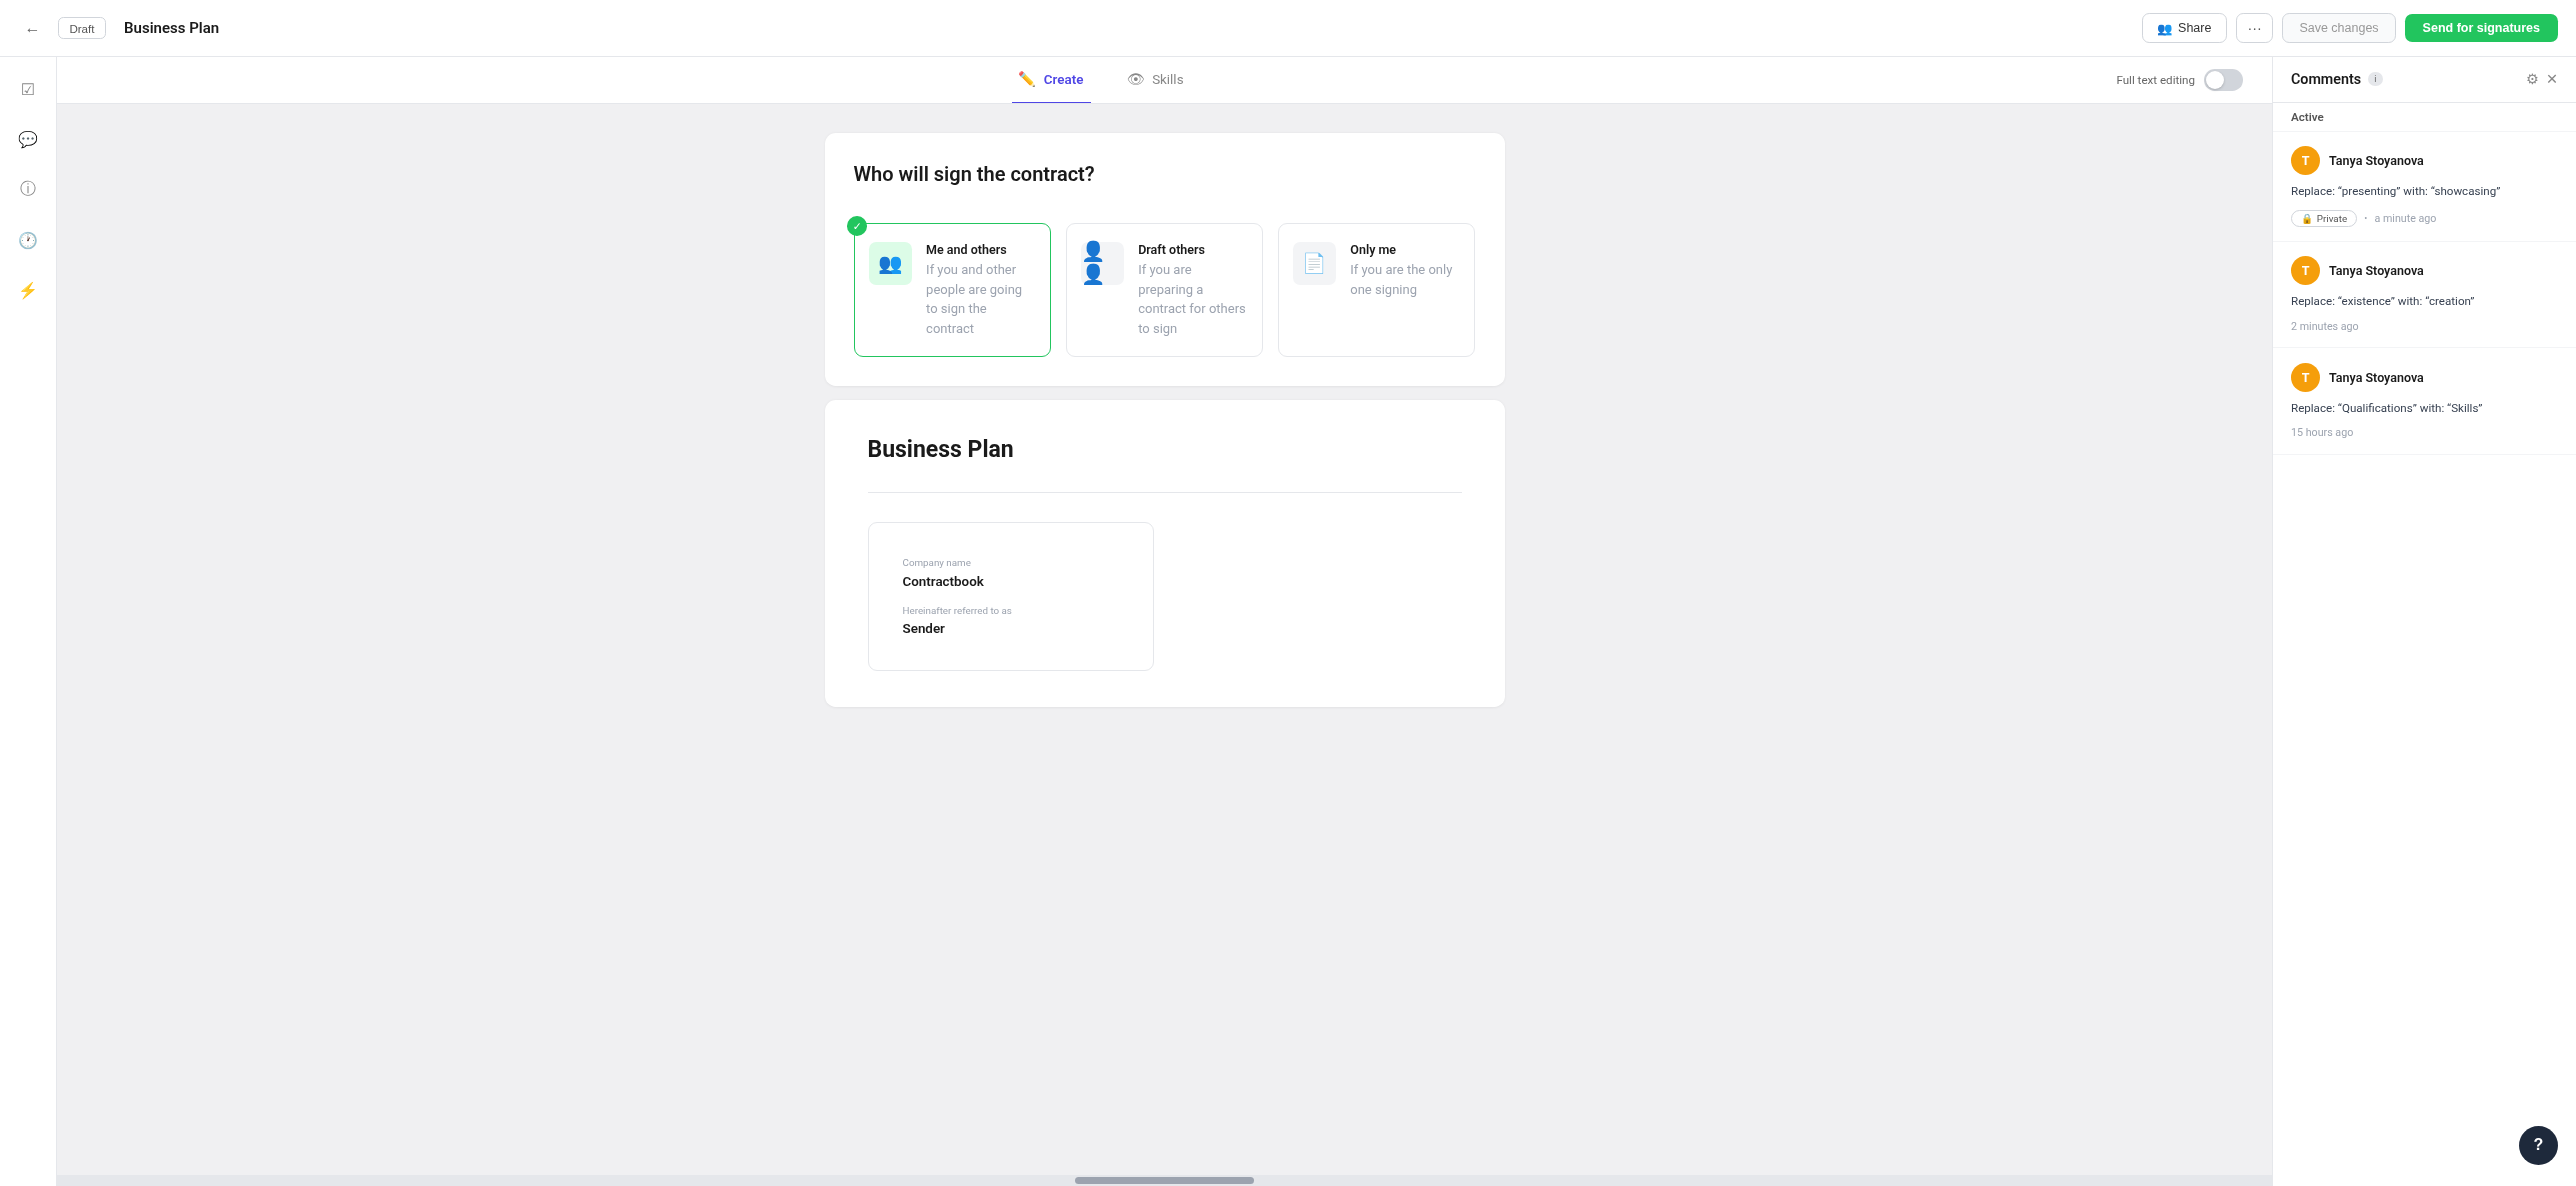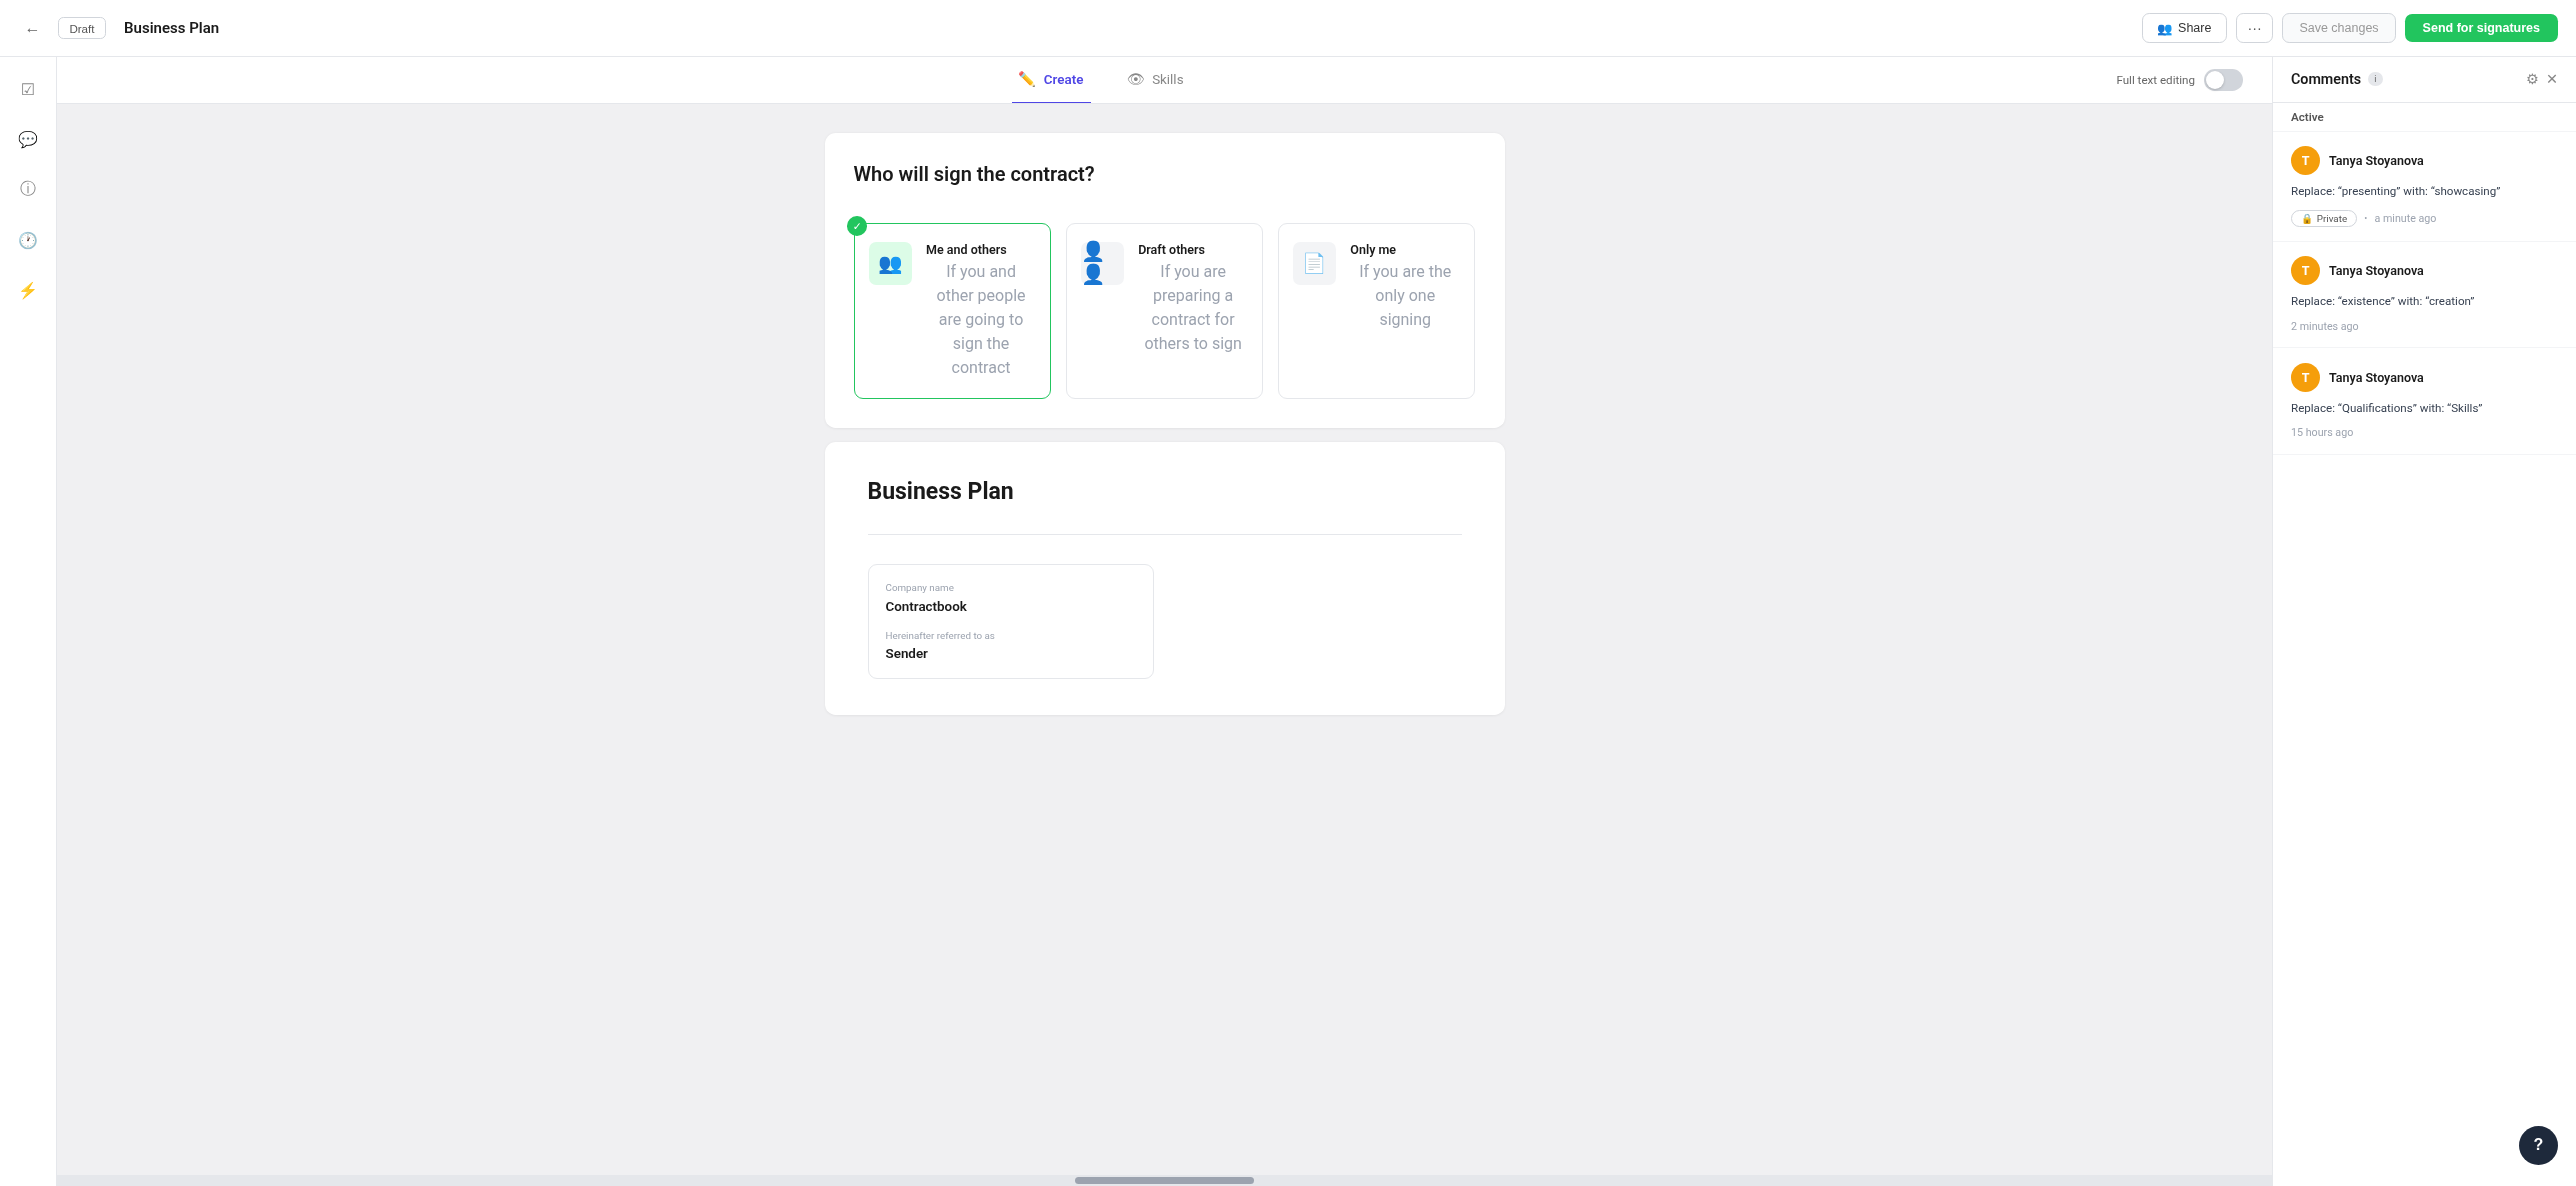--- a/index.html
+++ b/index.html
@@ -108,36 +108,36 @@
       position: relative;
     }
     .signer-option.selected { border-color: #22c55e; }
     .signer-icon {
       width: 43px; height: 43px; border-radius: 7.2px; background: #f3f4f6;
       display: flex; align-items: center; justify-content: center; font-size: 19.7px;
       flex-shrink: 0;
     }
     .signer-icon.green { background: #dcfce7; }
     .signer-text h4 { font-size: 12.5px; font-weight: 600; color: #1a1a1a; margin-bottom: 3.6px; }
-    .signer-text p { font-size: 16px; color: #9ca3af; line-height: 1.5; text-align: center; }
+    .signer-text p { font-size: 13px; color: #9ca3af; line-height: 1.5; }
     .check-badge {
       position: absolute; top: -7.2px; left: -7.2px;
       width: 19.7px; height: 19.7px; background: #22c55e; border-radius: 50%;
       display: flex; align-items: center; justify-content: center;
       color: #fff; font-size: 10.7px;
     }
 
     
     .document-section {
       background: #fff; border-radius: 10.7px; padding: 36px 43px;
       box-shadow: 0 0.9px 2.7px rgba(0,0,0,0.06);
     }
     .doc-title-h1 { font-size: 23px; font-weight: 700; color: #1a1a1a; margin-bottom: 29px; }
     .form-card {
-      border: 0.9px solid #e5e7eb; border-radius: 9px; padding: 17px;
+      border: 0.9px solid #e5e7eb; border-radius: 9px; padding: 34px;
       width: 286px;
     }
     .form-label { font-size: 9.8px; color: #9ca3af; margin-bottom: 5.4px; }
     .form-value { font-size: 13.4px; font-weight: 600; color: #1a1a1a; margin-bottom: 16px; }
     .form-value:last-child { margin-bottom: 0; }
 
     
     .comments-panel {
       width: 304px; background: #fff; border-left: 0.9px solid #e5e7eb;
       overflow-y: auto; flex-shrink: 0;

